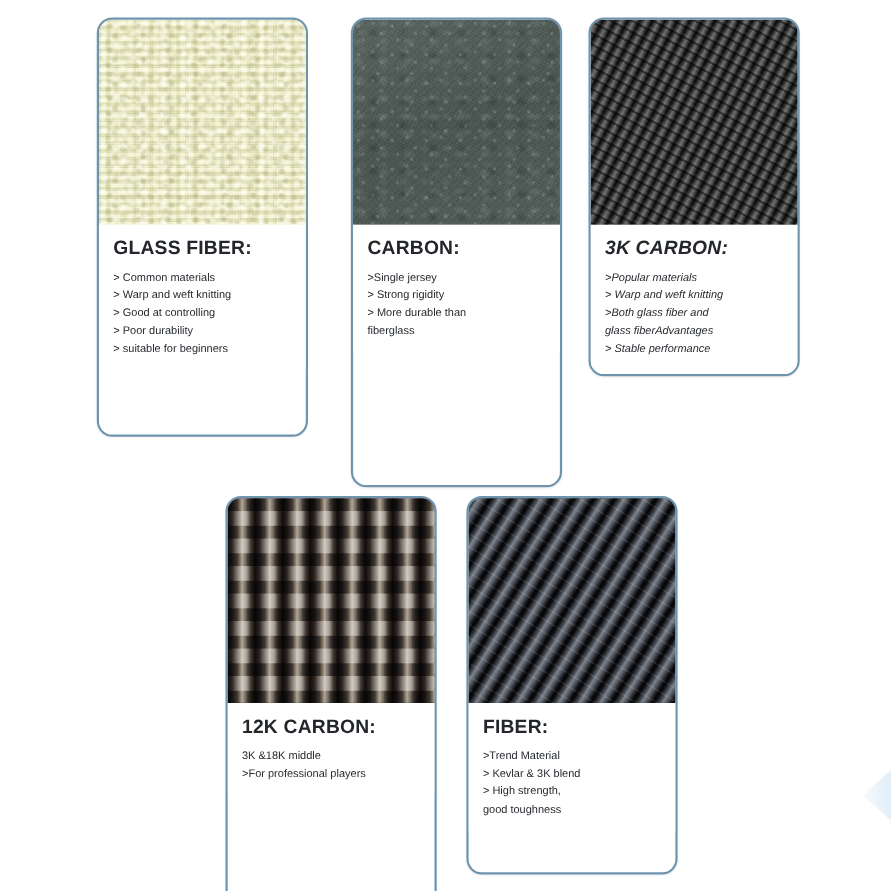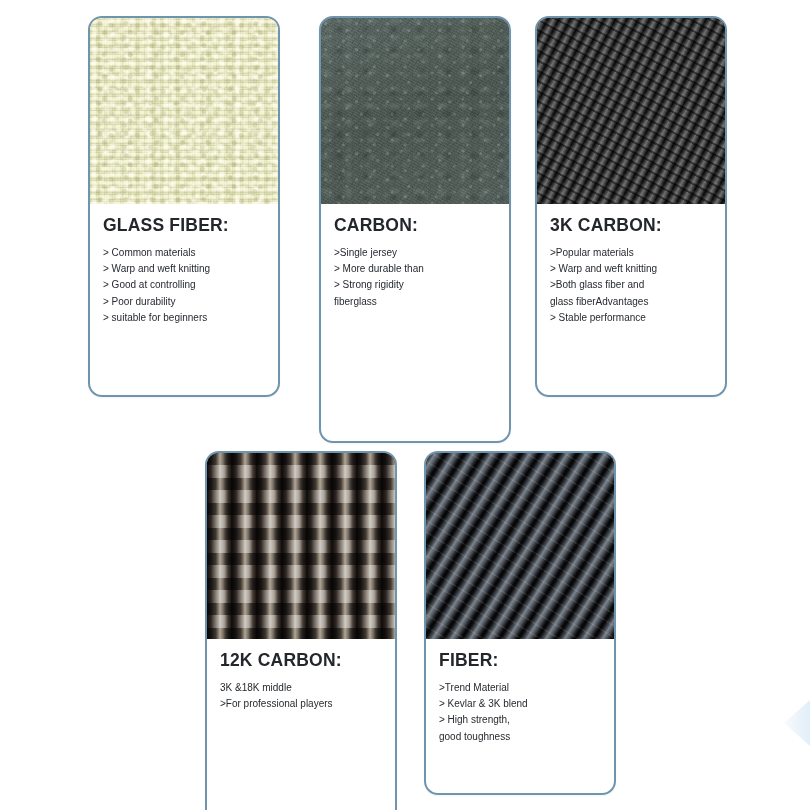--- a/index.html
+++ b/index.html
@@ -218,28 +218,28 @@
       </ul>
     </div>
   </div>
 
   <div class="card" style="left:319px; top:16px; width:192px; height:427px;">
     <div class="swatch tex-carbon"></div>
     <div class="body">
       <div class="title">CARBON:</div>
       <ul class="bullets">
         <li>&gt;Single jersey</li>
+        <li>&gt; Strong rigidity</li>
         <li>&gt; More durable than</li>
-        <li>&gt; Strong rigidity</li>
         <li>fiberglass</li>
       </ul>
     </div>
   </div>
 
-  <div class="card" style="left:535px; top:16px; width:192px; height:381px;">
+  <div class="card" style="left:535px; top:16px; width:192px; height:326px;font-style:italic;">
     <div class="swatch tex-3k"></div>
     <div class="body">
       <div class="title">3K CARBON:</div>
       <ul class="bullets">
         <li>&gt;Popular materials</li>
         <li>&gt; Warp and weft knitting</li>
         <li>&gt;Both glass fiber and</li>
         <li>glass fiberAdvantages</li>
         <li>&gt; Stable performance</li>
       </ul>

